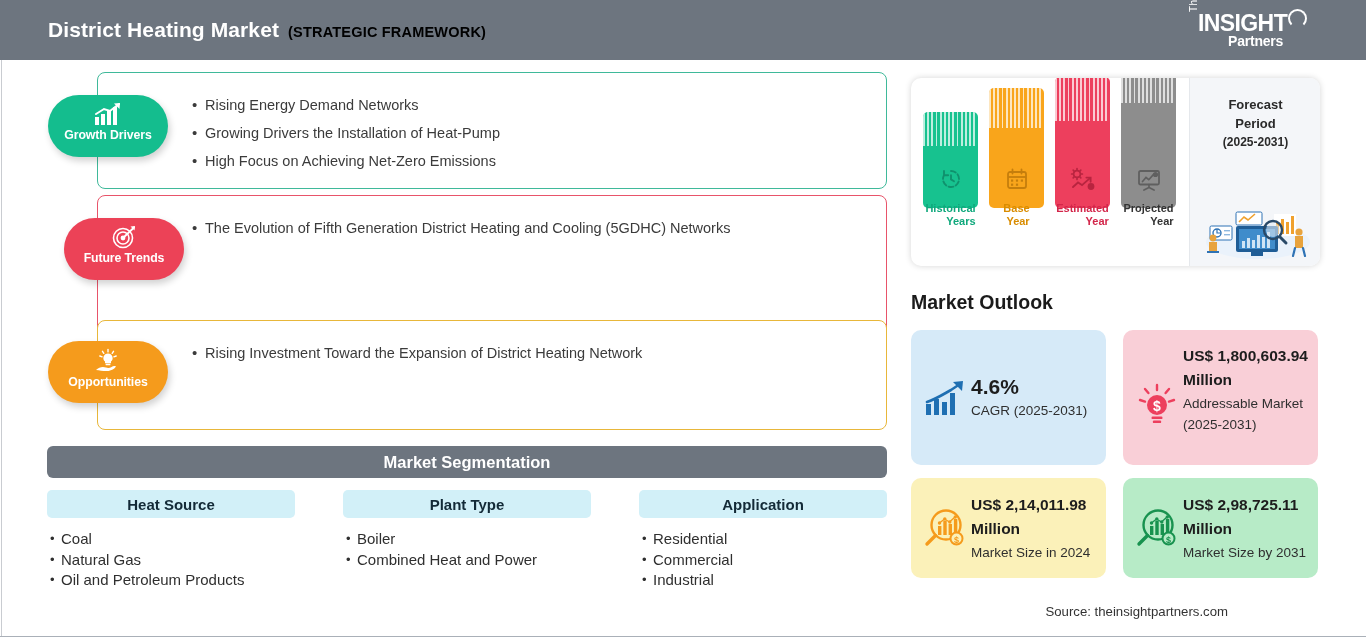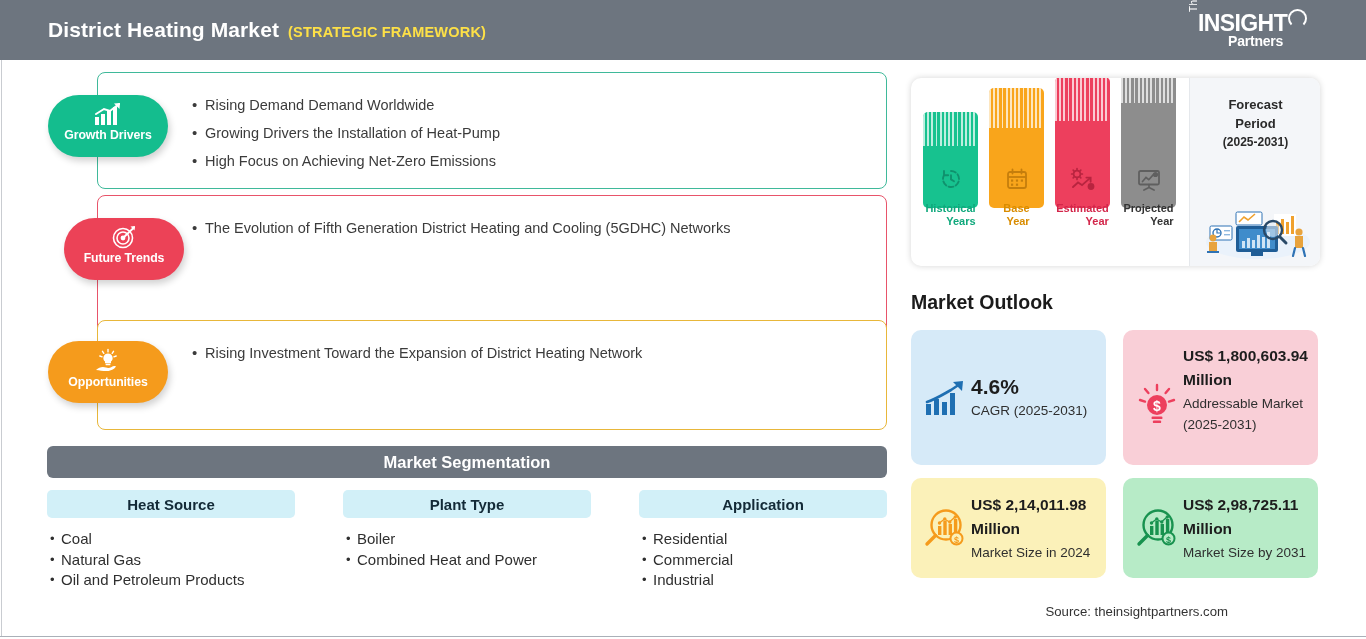--- a/index.html
+++ b/index.html
@@ -12,21 +12,21 @@
   .page { position: relative; width: 1272px; height: 639px; background:#fff; }
 
   
   .header {
     position: absolute; left: 0; top: 0; width: 1366px; height: 60px;
     background: #6d757f;
     display: flex; align-items: center;
   }
   .header-title-wrap { margin-left: 48px; display: flex; align-items: baseline; gap: 9px; }
   .header-title { color:#fff; font-size: 21px; font-weight: bold; letter-spacing: 0.1px; }
-  .header-sub { color:#fde047; font-size: 14.5px; font-weight: bold; letter-spacing: 0.2px; }
+  .header-sub { color:#000000; font-size: 14.5px; font-weight: bold; letter-spacing: 0.2px; }
   .logo { position: absolute; right: 58px; top: 8px; width: 120px; height: 44px; color:#fff; }
   .logo .the { position:absolute; left:0; top:4px; font-size:10px; transform: rotate(-90deg); transform-origin: left top; letter-spacing:0.5px;}
   .logo .insight { position:absolute; left:10px; top:2px; font-size:23px; font-weight:bold; letter-spacing:-0.6px; }
   .logo .partners { position:absolute; left:40px; top:25px; font-size:14px; font-weight:bold; letter-spacing:-0.2px; }
   .logo .ring { position:absolute; right:1px; top:1px; width:19px; height:19px; border:2.6px solid #fff; border-radius:50%; border-bottom-color:transparent;}
 
   
   .left-col { position: absolute; left: 0; top: 60px; width: 900px; height: 579px; }
 
   .cat-box {
@@ -175,21 +175,21 @@
       <span class="ring"></span>
     </div>
   </div>
 
   <div class="left-frame"></div>
 
   <div class="left-col">
 
     <div class="cat-box growth">
       <div class="bullets">
-        <div class="bullet">Rising Demand Demand Worldwide</div>
+        <div class="bullet">Rising Energy Demand Networks</div>
         <div class="bullet">Growing Drivers the Installation of Heat-Pump</div>
         <div class="bullet">High Focus on Achieving Net-Zero Emissions</div>
       </div>
     </div>
     <div class="badge growth">
       <span>
         <svg width="30" height="24" viewBox="0 0 30 24">
           <rect x="2" y="15" width="4" height="8" fill="#fff"></rect>
           <rect x="8" y="12" width="4" height="11" fill="#fff"></rect>
           <rect x="14" y="9" width="4" height="14" fill="#fff"></rect>

